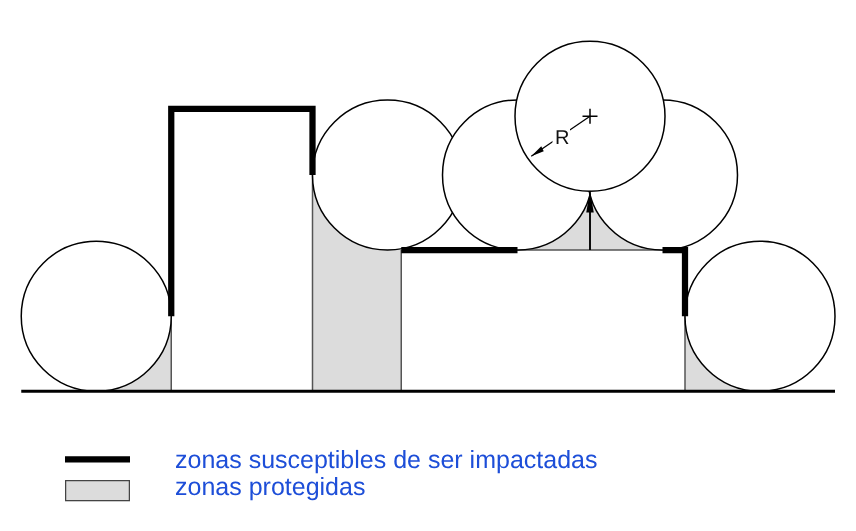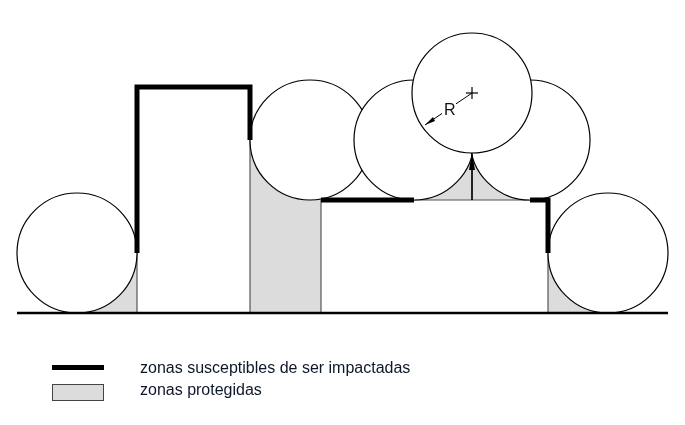--- a/index.html
+++ b/index.html
@@ -1,20 +1,20 @@
 <!DOCTYPE html>
 <html><head>
 <meta charset="utf-8">
 <style>
   html, body { margin:0; padding:0; background:#ffffff; }
   body { width:685px; height:425px; position:relative; overflow:hidden; font-family:"Liberation Sans", sans-serif; }
   #diagram { position:absolute; left:0; top:0; }
   .legend { position:absolute; left:52px; top:358px; }
   .legend-row { position:relative; height:22px; }
-  .legend-label { position:absolute; left:88px; top:0; font-size:16px; color:#0f172a; white-space:nowrap; line-height:20px; }
+  .legend-label { position:absolute; left:88px; top:0; font-size:20px; color:#1d4ed8; white-space:nowrap; line-height:20px; }
   .swatch-line { position:absolute; left:0; top:7px; width:52px; height:5px; background:#000; }
   .swatch-box { position:absolute; left:0; top:4px; width:50px; height:15px; background:#dcdcdc; border:1px solid #444; }
 </style>
 </head>
 <body>
 
 <svg id="diagram" width="685" height="350" viewBox="0 0 685 350" xmlns="http://www.w3.org/2000/svg">
 
   <g fill="#dcdcdc" stroke="none">
 

